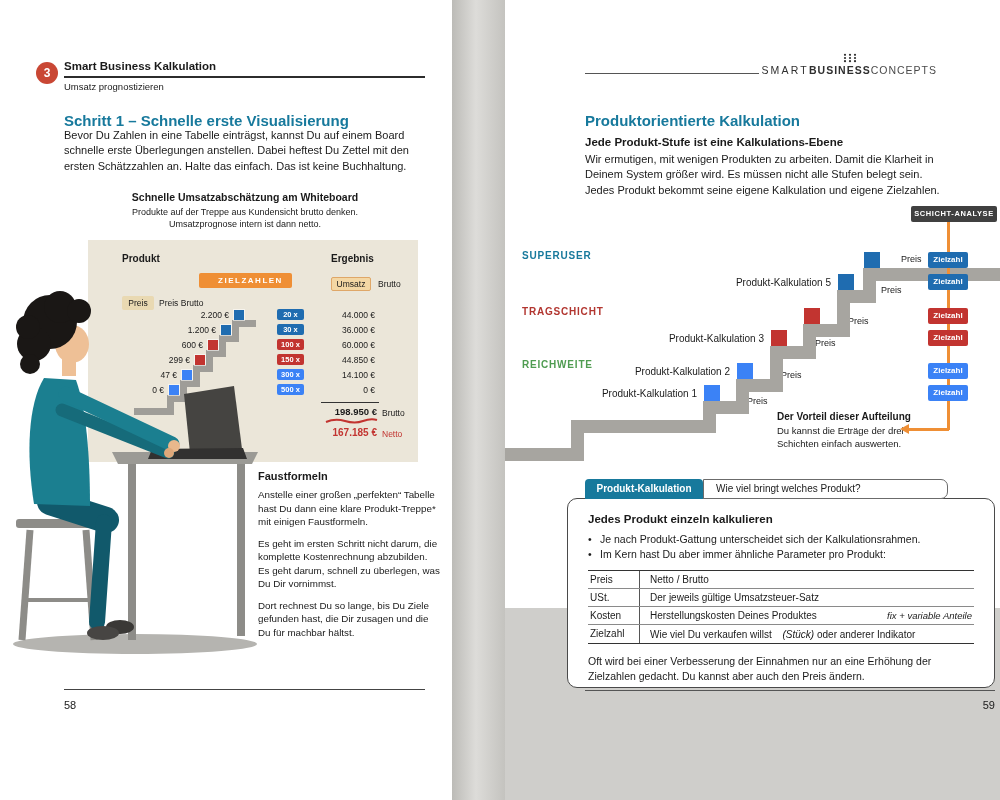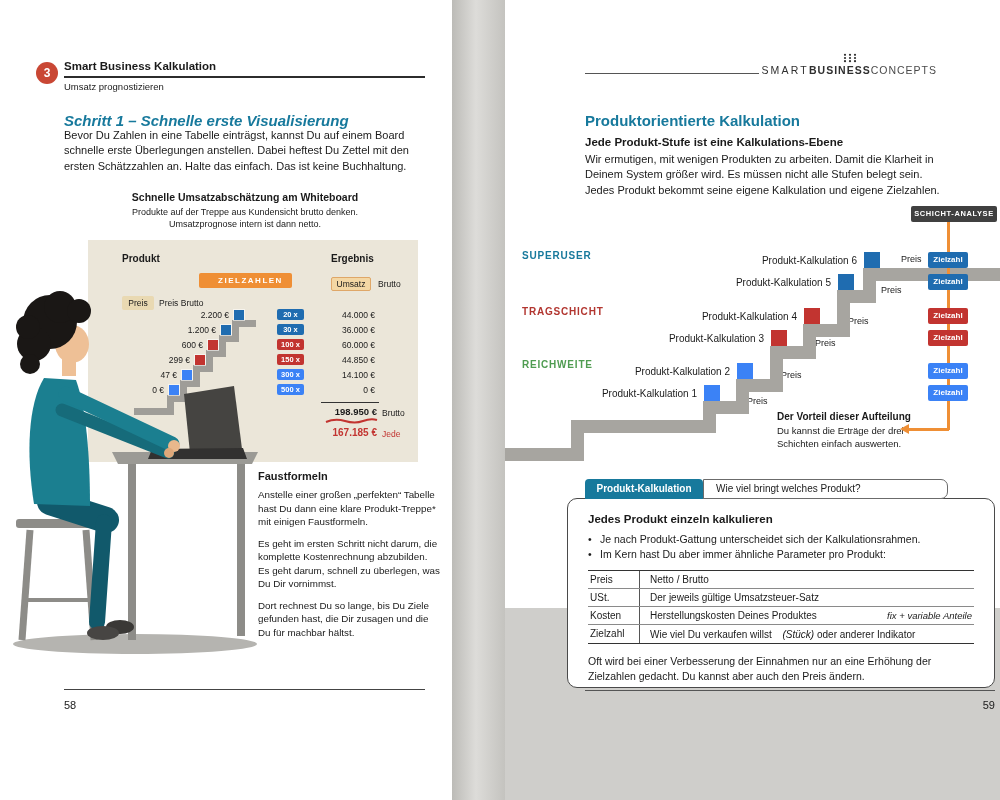--- a/index.html
+++ b/index.html
@@ -16,21 +16,21 @@
   .tc { text-align:center; }
 
   
   .chapter-badge { left:36px; top:62px; width:22px; height:22px; border-radius:50%;
                    background:#c94734; color:#fff; font-weight:bold; font-size:12px;
                    line-height:22px; text-align:center; }
   .h-title { left:64px; top:60px; font-size:11.5px; font-weight:bold; }
   .h-rule  { left:64px; top:76px; width:361px; height:1.5px; background:#2c2c2c; }
   .h-sub   { left:64px; top:81px; font-size:9.5px; }
 
-  .step-heading { left:64px; top:112px; font-size:15px; font-weight:bold; color:#17799c;font-style:italic; }
+  .step-heading { left:64px; top:112px; font-size:15px; font-weight:bold; color:#17799c; }
   .intro-l { left:64px; top:128px; width:368px; font-size:11px; line-height:1.4; }
   .board-title { left:50px; top:191px; width:390px; font-weight:bold; font-size:10.5px; }
   .board-note  { left:50px; top:206px; width:390px; font-size:9px; line-height:1.35; }
 
   .board { left:88px; top:240px; width:330px; height:222px; background:#ebe6d9; z-index:1; }
   .b-head { font-size:10px; font-weight:bold; }
   .zz-badge { left:111px; top:33px; width:93px; height:15px; background:#ef8f35; color:#fff;
               font-size:8px; font-weight:bold; letter-spacing:1.5px; line-height:15px;
               text-align:center; border-radius:2px;padding-left:10px; }
   .umsatz-chip { left:243px; top:37px; width:40px; height:14px; background:#f4d7a4;
@@ -164,21 +164,21 @@
       <div class="qty chip c-green" style="top:144px">500 x</div>
       <div class="abs b-res tr" style="left:224px;top:145px;width:63px">0 €</div>
 
       <div class="abs total-line"></div>
       <div class="abs tot tr" style="left:215px;top:166px;width:74px;font-size:9.5px">198.950 €</div>
       <div class="abs b-small" style="left:294px;top:168px">Brutto</div>
       <svg class="abs" style="left:237px;top:177px" width="54" height="7" viewBox="0 0 54 7">
         <path d="M1,5 Q10,1 20,4 T38,4 T52,3" stroke="#c23430" stroke-width="2" fill="none"></path>
       </svg>
       <div class="abs tot tr red" style="left:215px;top:187px;width:74px;font-size:10px">167.185 €</div>
-      <div class="abs b-small red" style="left:294px;top:189px">Jede</div>
+      <div class="abs b-small red" style="left:294px;top:189px">Netto</div>
     </div>
 
     <svg class="abs" style="left:0;top:282px;z-index:3" width="265" height="385" viewBox="0 0 265 385">
       <ellipse cx="135" cy="362" rx="122" ry="10" fill="#b5b4b0"></ellipse>
       <line x1="30" y1="248" x2="22" y2="358" stroke="#8d8c88" stroke-width="7"></line>
       <line x1="86" y1="248" x2="94" y2="358" stroke="#8d8c88" stroke-width="7"></line>
       <line x1="25" y1="318" x2="92" y2="318" stroke="#8d8c88" stroke-width="4"></line>
       <rect x="16" y="237" width="82" height="9" rx="3" fill="#8d8c88"></rect>
       <rect x="128" y="178" width="8" height="180" fill="#8d8c88"></rect>
       <rect x="237" y="178" width="8" height="176" fill="#8d8c88"></rect>
@@ -248,31 +248,29 @@
     </svg>
 
     <div class="abs oline" style="left:442px;top:221px;width:2.5px;height:209px"></div>
     <div class="abs oline" style="left:403px;top:428px;width:41px;height:2.5px"></div>
     <div class="abs arrow-left" style="left:395px;top:424px"></div>
 
     <div class="abs layer" style="left:17px;top:250px;color:#17799c">SUPERUSER</div>
     <div class="abs layer" style="left:17px;top:306px;color:#b23630">TRAGSCHICHT</div>
     <div class="abs layer" style="left:17px;top:359px;color:#4f9c51">REICHWEITE</div>
 
-    <div class="abs stair-label" style="left:60px;top:253px;width:292px">Produkt-Kalkulation 6</div>
     <div class="sq c-blue" style="left:359px;top:252px;width:16px;height:16px"></div>
     <div class="abs preis-lbl" style="left:396px;top:254px">Preis</div>
     <div class="zchip chip c-blue" style="top:252px">Zielzahl</div>
 
     <div class="abs stair-label" style="left:60px;top:275px;width:266px">Produkt-Kalkulation 5</div>
     <div class="sq c-blue" style="left:333px;top:274px;width:16px;height:16px"></div>
     <div class="abs preis-lbl" style="left:376px;top:285px">Preis</div>
     <div class="zchip chip c-blue" style="top:274px">Zielzahl</div>
 
-    <div class="abs stair-label" style="left:60px;top:309px;width:232px">Produkt-Kalkulation 4</div>
     <div class="sq c-red" style="left:299px;top:308px;width:16px;height:16px"></div>
     <div class="abs preis-lbl" style="left:343px;top:316px">Preis</div>
     <div class="zchip chip c-red" style="top:308px">Zielzahl</div>
 
     <div class="abs stair-label" style="left:60px;top:331px;width:199px">Produkt-Kalkulation 3</div>
     <div class="sq c-red" style="left:266px;top:330px;width:16px;height:16px"></div>
     <div class="abs preis-lbl" style="left:310px;top:338px">Preis</div>
     <div class="zchip chip c-red" style="top:330px">Zielzahl</div>
 
     <div class="abs stair-label" style="left:60px;top:364px;width:165px">Produkt-Kalkulation 2</div>

